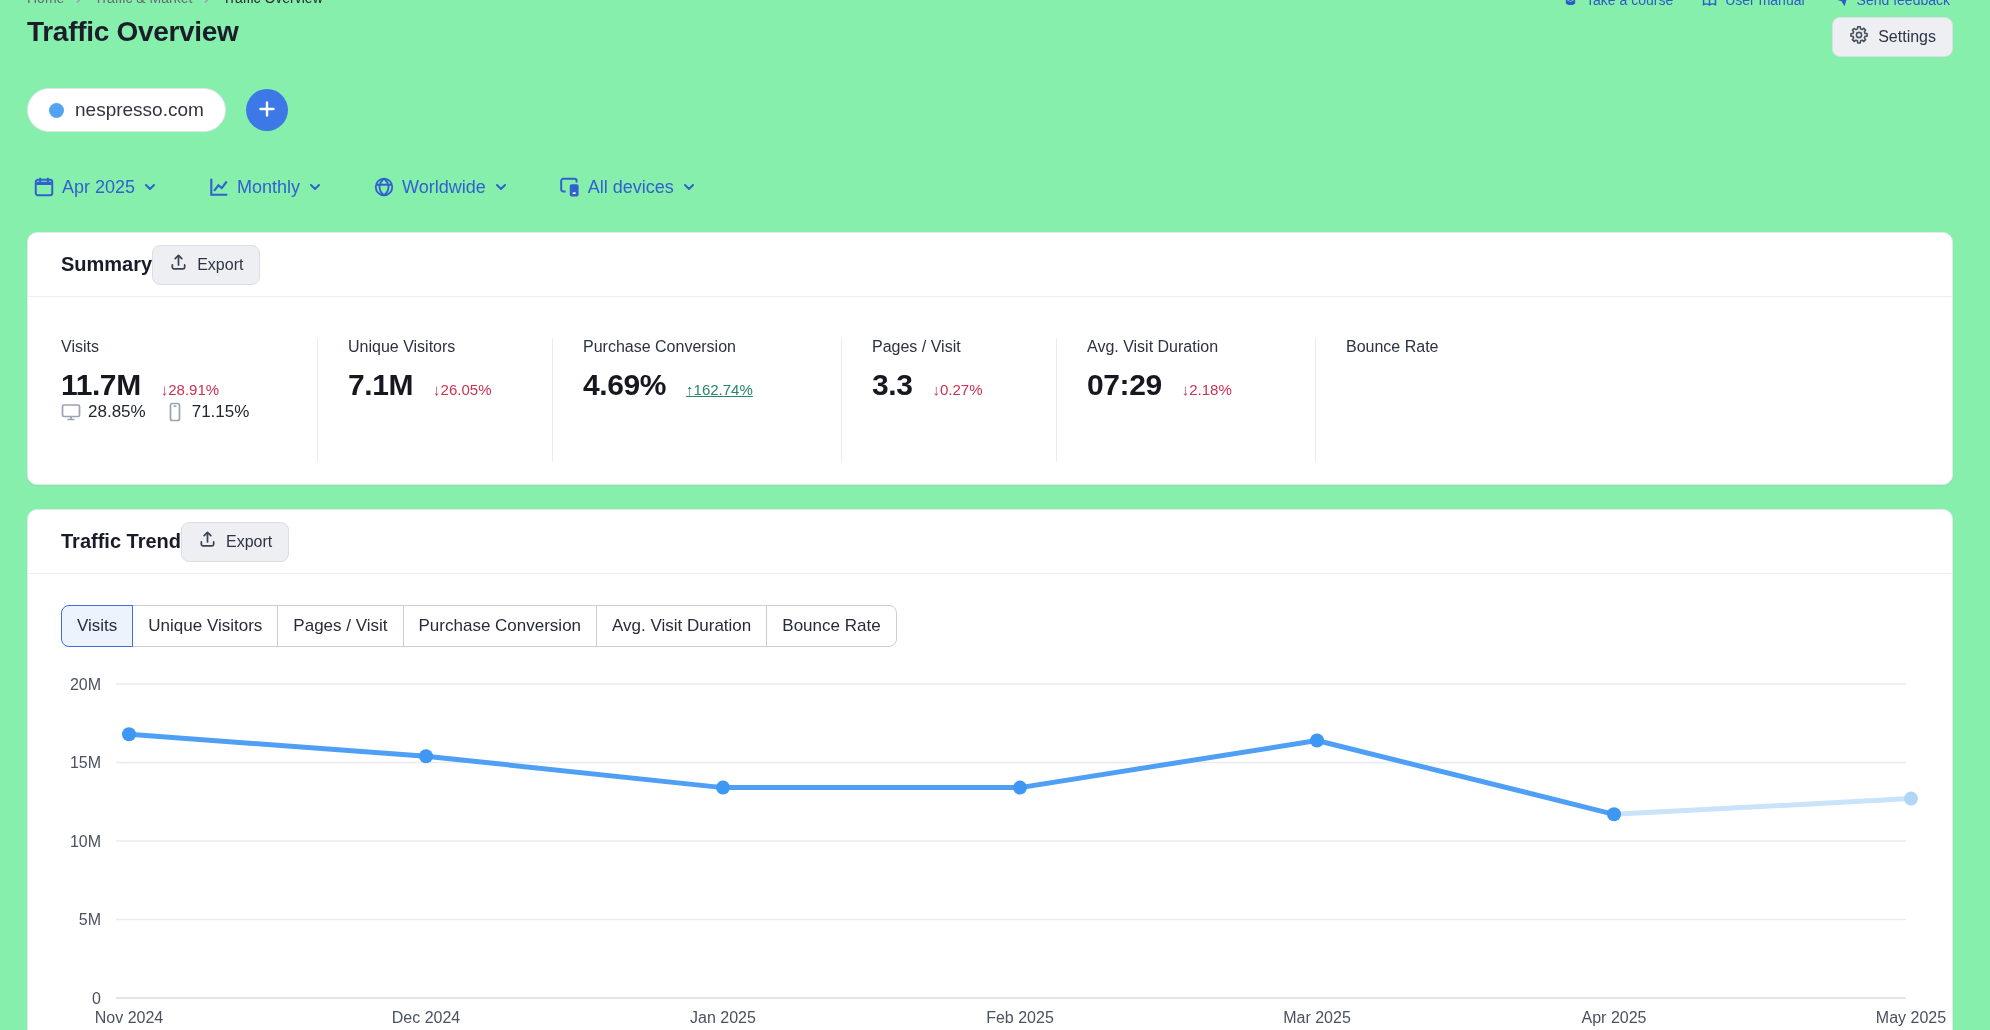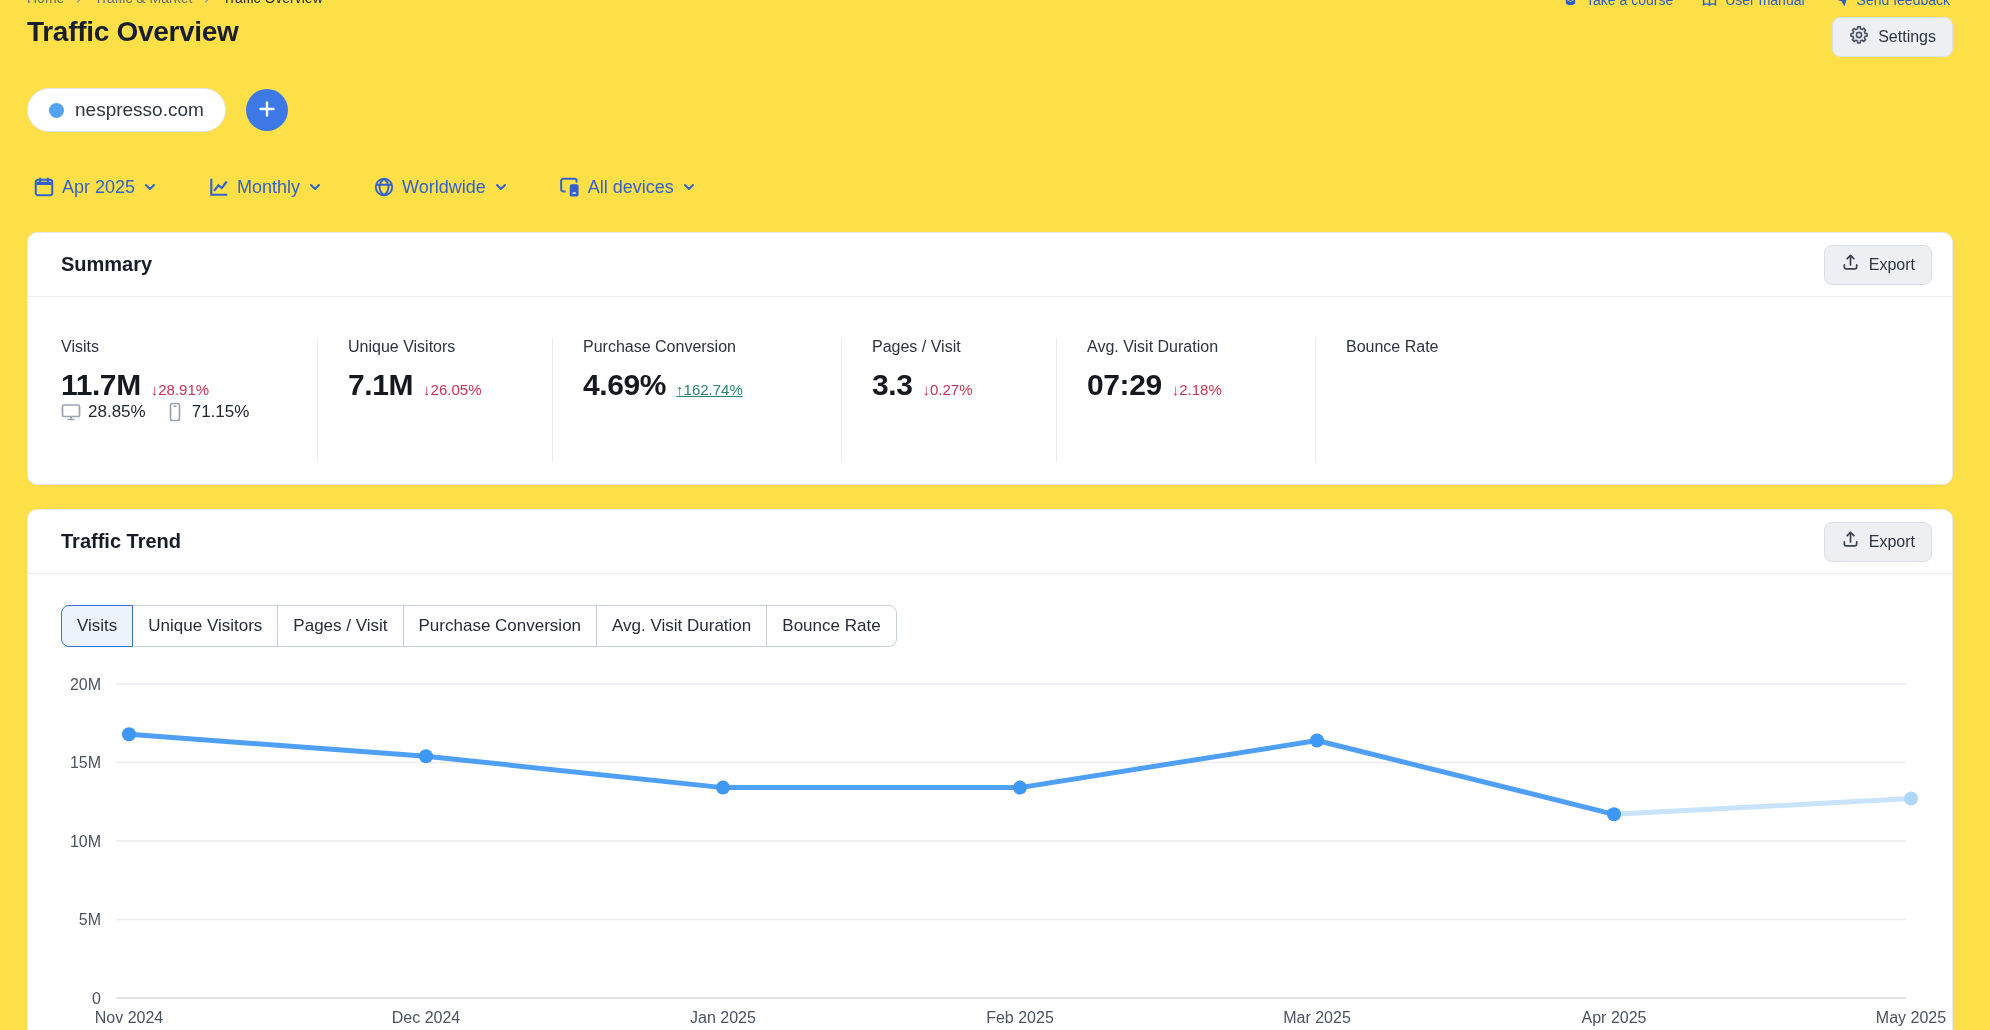--- a/index.html
+++ b/index.html
@@ -1,19 +1,19 @@
 <!DOCTYPE html>
 <html><head>
 <meta charset="utf-8">
 <style>
   * { box-sizing: border-box; margin: 0; padding: 0; }
   body { font-family: "Liberation Sans", sans-serif; }
   .page {
     position: relative; width: 1990px; height: 1030px;
-    background: #fde047; overflow: hidden;
+    background: #86efac; overflow: hidden;
   }
   
   .breadcrumb { position: absolute; left: 27px; top: -10px; display: flex; align-items: center; gap: 9px; font-size: 14px; }
   .bc-item { color: #636b78; cursor: pointer; }
   .bc-item.current { color: #262a33; }
   .bc-sep { display: flex; align-items: center; }
   .header-links { position: absolute; right: 40px; top: -9px; display: flex; gap: 28px; }
   .hlink { display: flex; align-items: center; gap: 7px; font-size: 14px; color: #2c5bcb; cursor: pointer; }
   
   .page-title { position: absolute; left: 27px; top: 16px; font-size: 28px; font-weight: bold; color: #1a1e2b; letter-spacing: -.3px; }
@@ -36,33 +36,33 @@
     background: #3c79e6; border: none; display: flex; align-items: center; justify-content: center; cursor: pointer;
   }
   
   .filters { position: absolute; left: 33px; top: 176px; display: flex; gap: 50px; align-items: center; }
   .filter { display: flex; align-items: center; gap: 7px; font-size: 18px; color: #3161ce; cursor: pointer; }
   .filter .icon, .filter .chev { display: flex; align-items: center; }
   
   .card { position: absolute; background: #fff; border: 1px solid #e7e9ef; border-radius: 10px; box-shadow: 0 1px 2px rgba(27,31,59,.05); }
   #summary-card { left: 27px; top: 232px; width: 1926px; height: 253px; }
   #trend-card   { left: 27px; top: 509px; width: 1926px; height: 560px; }
-  .card-header { display: flex; align-items: center; justify-content: space-between; height: 64px; padding: 0 20px 0 33px; border-bottom: 1px solid #eceef3; }
+  .card-header { display: flex; align-items: center; height: 64px; padding: 0 20px 0 33px; border-bottom: 1px solid #eceef3; }
   .card-title { font-size: 20px; font-weight: bold; color: #181c28; }
   
   .metrics { display: flex; padding: 41px 33px 0; }
   .metric { min-height: 124px; padding-left: 30px; border-left: 1px solid #e9ebf1; }
   .metric:nth-child(1) { width: 256px; padding-left: 0; border-left: none; }
   .metric:nth-child(2) { width: 235px; }
   .metric:nth-child(3) { width: 289px; }
   .metric:nth-child(4) { width: 215px; }
   .metric:nth-child(5) { width: 259px; }
   .metric:nth-child(6) { flex: 1; }
   .metric-label { font-size: 16px; color: #2c3240; }
-  .metric-value-row { display: flex; align-items: baseline; gap: 10px; margin-top: 12px; }
+  .metric-value-row { display: flex; align-items: baseline; gap: 20px; margin-top: 12px; }
   .metric-value { font-size: 30px; font-weight: bold; color: #15181f; letter-spacing: -.4px; }
   .delta { font-size: 15px; }
   .delta.neg { color: #cb3150; }
   .delta.pos { color: #27866a; text-decoration: underline; }
   .split { display: flex; align-items: center; gap: 7px; font-size: 17px; color: #21262f; }
   .split .sp-gap { width: 5px; }
   
   .tabs { position: absolute; left: 33px; top: 95px; display: flex; }
   .tab {
     display: flex; align-items: center; height: 42px; padding: 0 15px; margin-left: -1px;

